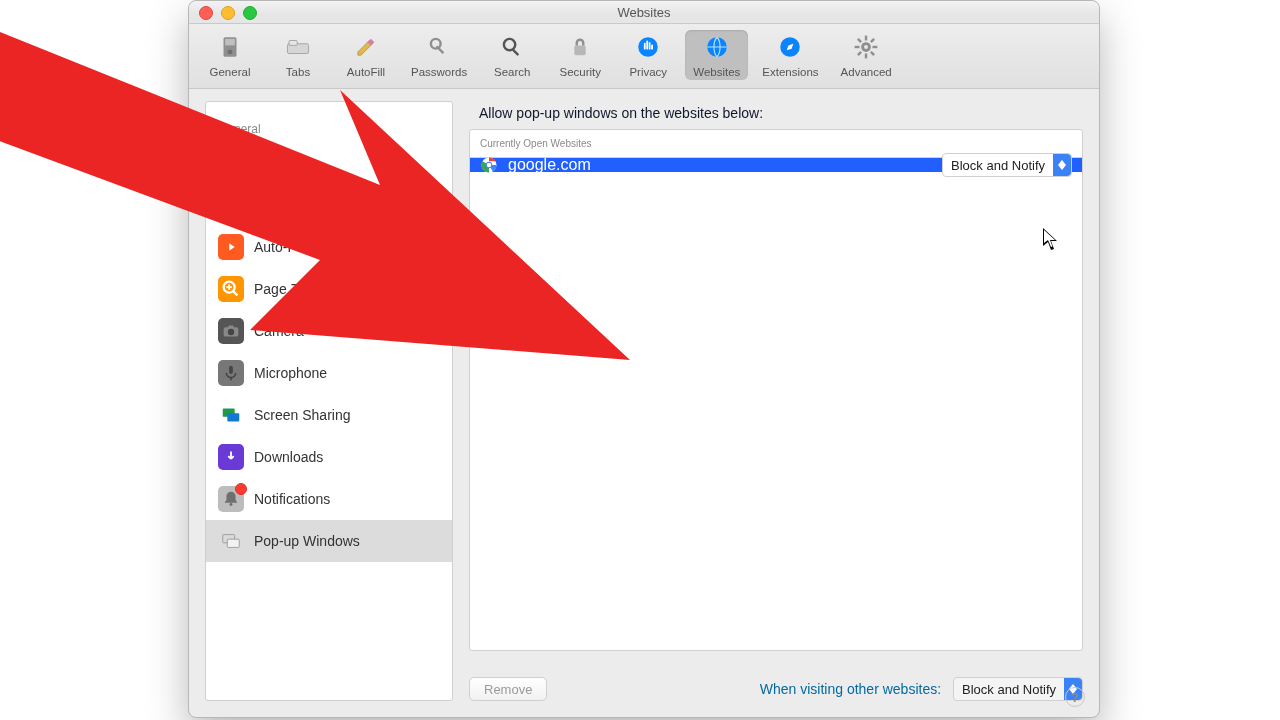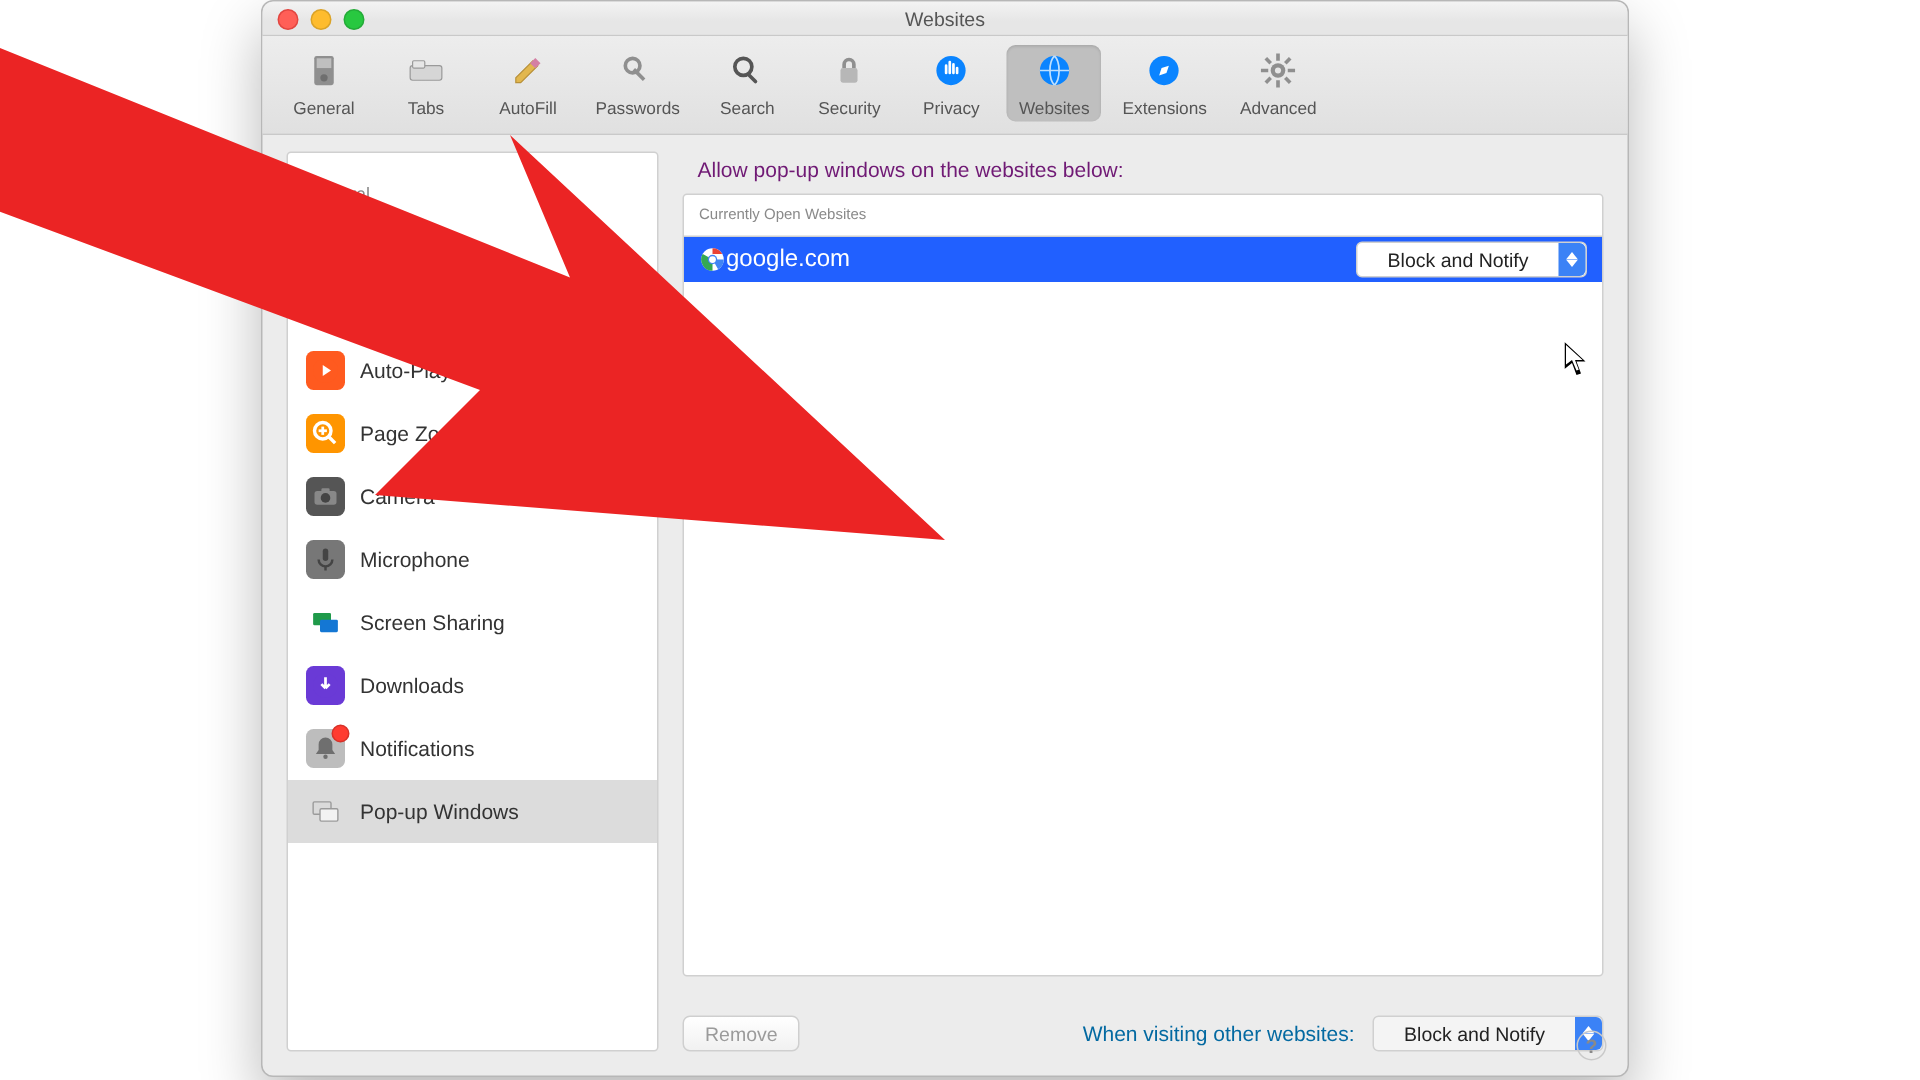--- a/index.html
+++ b/index.html
@@ -14,21 +14,21 @@
     --pane-bg:#ffffff;
     --pane-border:#d0d0d0;
     --tab-hover:#cfcfcf;
     --tab-sel:#bfbfbf;
     --red:#eb2424;
   }
   html,body{margin:0;padding:0;width:1280px;height:720px;background:#fff;font-family:-apple-system,Helvetica,Arial,sans-serif;color:var(--text);overflow:hidden}
   .stage{position:relative;width:1280px;height:720px;}
 
   
-  .window{position:absolute;left:174px;top:0;width:910px;height:716px;background:var(--win-bg);border:1px solid var(--win-border);border-radius:8px;box-shadow:0 18px 40px rgba(0,0,0,.28);}
+  .window{position:absolute;left:188px;top:0;width:910px;height:716px;background:var(--win-bg);border:1px solid var(--win-border);border-radius:8px;box-shadow:0 18px 40px rgba(0,0,0,.28);}
   .titlebar{height:22px;display:flex;align-items:center;justify-content:center;position:relative;border-bottom:1px solid var(--toolbar-border);background:linear-gradient(#f3f3f3,#e6e6e6 60%);border-radius:8px 8px 0 0}
   .traffic{position:absolute;left:10px;top:5px;display:flex;gap:8px}
   .tl{width:12px;height:12px;border-radius:50%}
   .tl.close{background:#ff5f57;border:1px solid #e24640}
   .tl.min{background:#febc2e;border:1px solid #dba327}
   .tl.max{background:#28c840;border:1px solid #24ab38}
   .title{font-size:13px;color:#555}
 
   
   .toolbar{display:flex;gap:6px;align-items:flex-end;padding:6px 10px 8px;border-bottom:1px solid var(--toolbar-border);background:linear-gradient(#ededed,#e0e0e0);}
@@ -42,30 +42,30 @@
   .sidebar{width:246px;background:var(--pane-bg);border:1px solid var(--pane-border);border-radius:3px;overflow:auto}
   .sgroup-h{font-size:12px;color:#8a8a8a;padding:20px 12px 6px}
   .slist{padding-bottom:6px}
   .sitem{display:flex;align-items:center;gap:10px;padding:8px 12px;font-size:14px;color:#333}
   .sitem.sel{background:var(--sel-bg)}
   .sicon{width:26px;height:26px;display:flex;align-items:center;justify-content:center;border-radius:5px;position:relative}
   .sicon svg{width:22px;height:22px}
   .red-dot{position:absolute;top:-3px;right:-3px;width:10px;height:10px;border-radius:50%;background:#ff3b30;border:1px solid #d63229}
 
   .main{flex:1;display:flex;flex-direction:column}
-  .main-h{font-size:14px;color:#701a75;margin:4px 10px 8px}
+  .main-h{font-size:14px;color:#0f172a;margin:4px 10px 8px}
   .list{flex:1;background:var(--pane-bg);border:1px solid var(--pane-border);border-radius:3px;display:flex;flex-direction:column;overflow:hidden}
   .list-top{padding:8px 10px;font-size:10px;color:#8a8a8a;border-bottom:1px solid var(--pane-border)}
-  .row{display:flex;align-items:center;gap:0;padding:0 10px;height:30px;color:#333}
+  .row{display:flex;align-items:center;gap:10px;padding:0 10px;height:14px;color:#333}
   .row.sel{background:var(--blue);color:#fff}
   .row .ricon{width:18px;height:18px}
   .row .rlabel{flex:1}
   .grow{flex:1}
   .popup{display:inline-flex;align-items:center;background:#f4f4f4;border:1px solid #d0d0d0;border-radius:4px;height:22px;font-size:13px;color:#222}
-  .popup .ptxt{padding:0 20px}
+  .popup .ptxt{padding:0 8px}
   .popup .pind{width:18px;height:22px;background:#3b82f6;border-radius:0 4px 4px 0;display:flex;flex-direction:column;align-items:center;justify-content:center}
   .popup .pind svg{width:8px;height:5px}
   .row.sel .popup{background:#fff}
 
   .bottom{display:flex;align-items:center;gap:12px;margin-top:26px}
   .btn{height:24px;border-radius:5px;border:1px solid #cfcfcf;background:linear-gradient(#fff,#f1f1f1);padding:0 14px;font-size:13px;color:#9b9b9b}
   .bottom .spacer{flex:1}
   .right-label{font-size:14px;color:#0369a1}
 
   .help{position:absolute;right:14px;bottom:10px;width:18px;height:18px;border-radius:50%;border:1px solid #c9c9c9;color:#8a8a8a;font-size:13px;display:flex;align-items:center;justify-content:center;font-weight:700}

